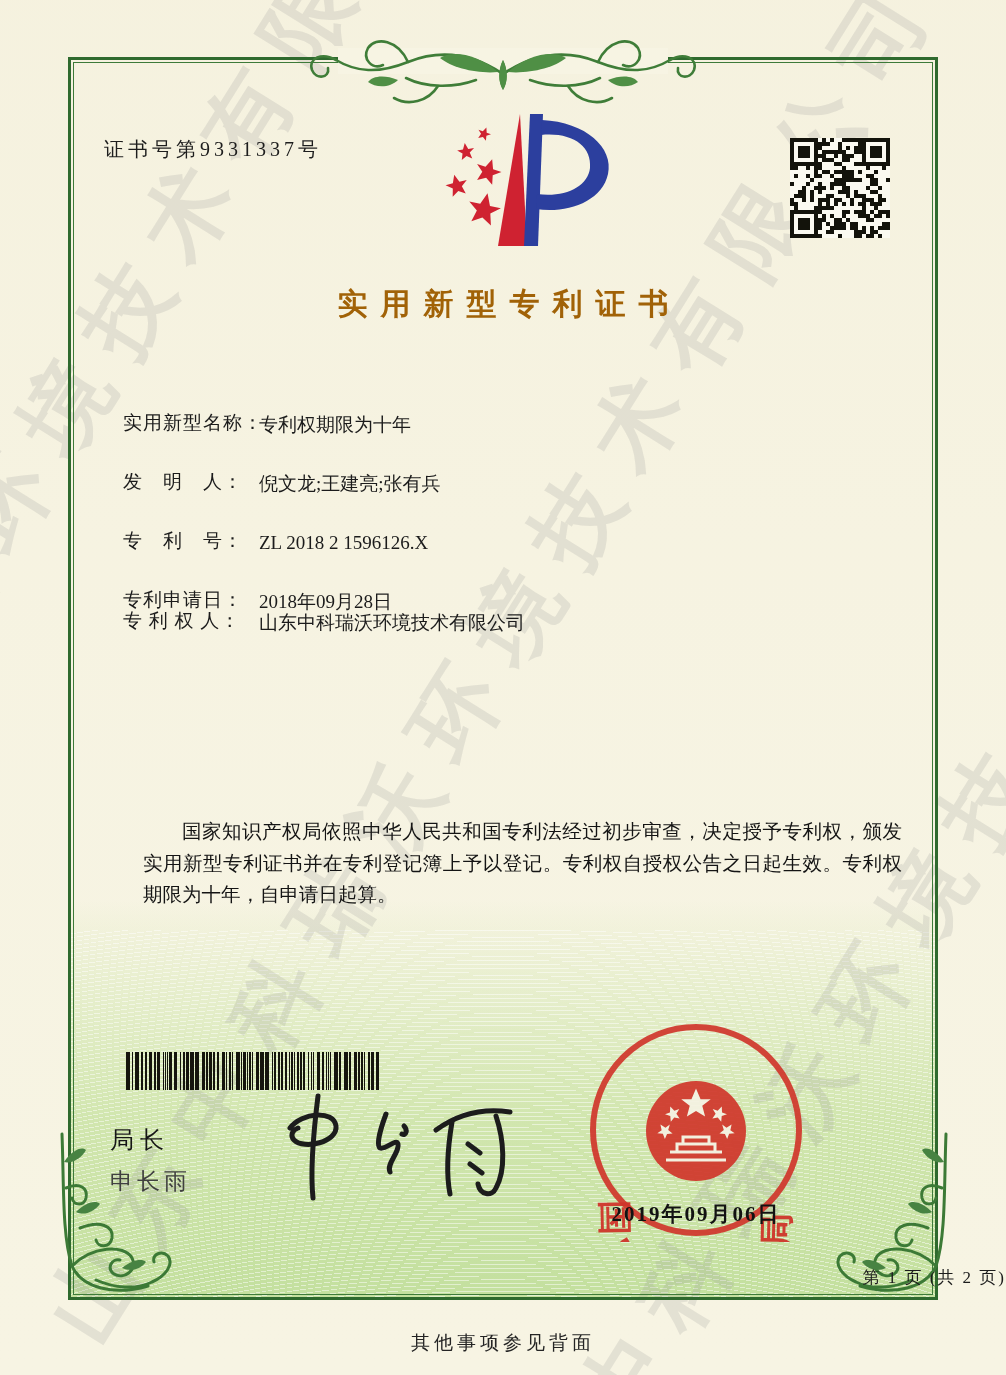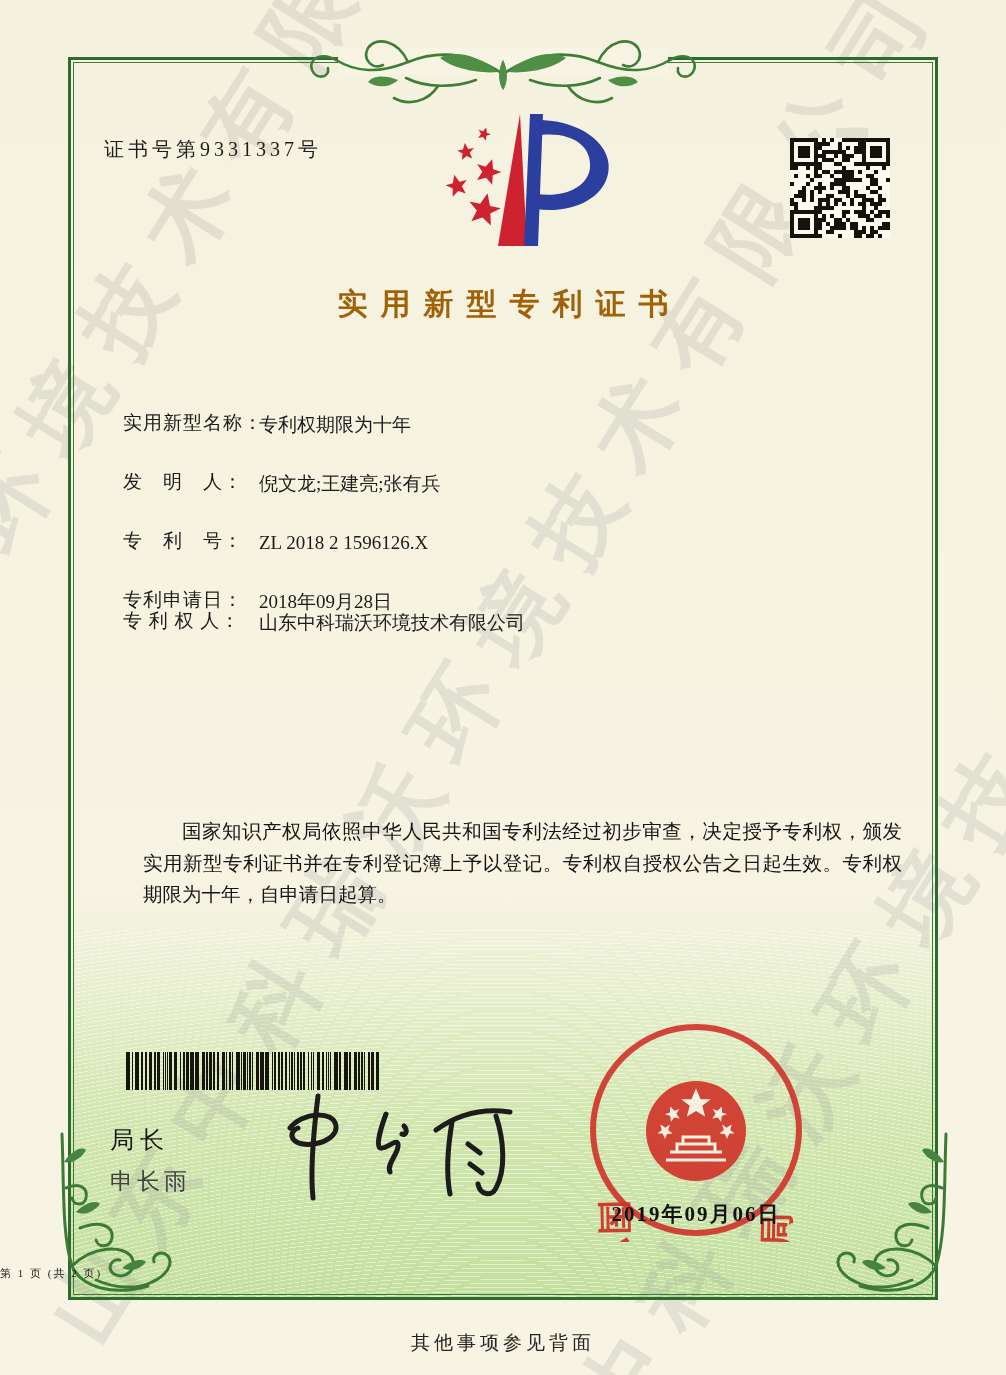--- a/index.html
+++ b/index.html
@@ -69,22 +69,22 @@
   .chief-title { position:absolute; left:110px; top:1124px; font-size:24px; color:#161616;
                  font-family:"Liberation Sans","DejaVu Sans",sans-serif; letter-spacing:6px; }
   .chief-name  { position:absolute; left:110px; top:1166px; font-size:23px; color:#404040;
                  font-family:"Liberation Sans","DejaVu Sans",sans-serif; letter-spacing:4px; }
   .signature { position:absolute; left:268px; top:1086px; }
   .seal { position:absolute; left:584px; top:1018px; mix-blend-mode:multiply; }
   .seal-date {
     position:absolute; left:584px; width:224px; top:1200px; text-align:center;
     font-size:21px; font-weight:bold; color:#121212; letter-spacing:2px;
   }
-  .page-info { position:absolute; left:0; right:0; top:1266px; text-align:left;
-               font-size:11px; color:#1c1c1c; letter-spacing:2px; }
+  .page-info { position:absolute; left:0; right:0; top:1266px; text-align:right;
+               font-size:17px; color:#1c1c1c; letter-spacing:2px; }
   .footer-note { position:absolute; left:0; right:0; top:1330px; text-align:center;
                  font-size:19px; color:#242424; letter-spacing:4px; }
 </style>
 </head>
 <body>
 
 <div class="page">
 
   <div class="paper-tint"></div>
   <div class="green-zone"></div>

